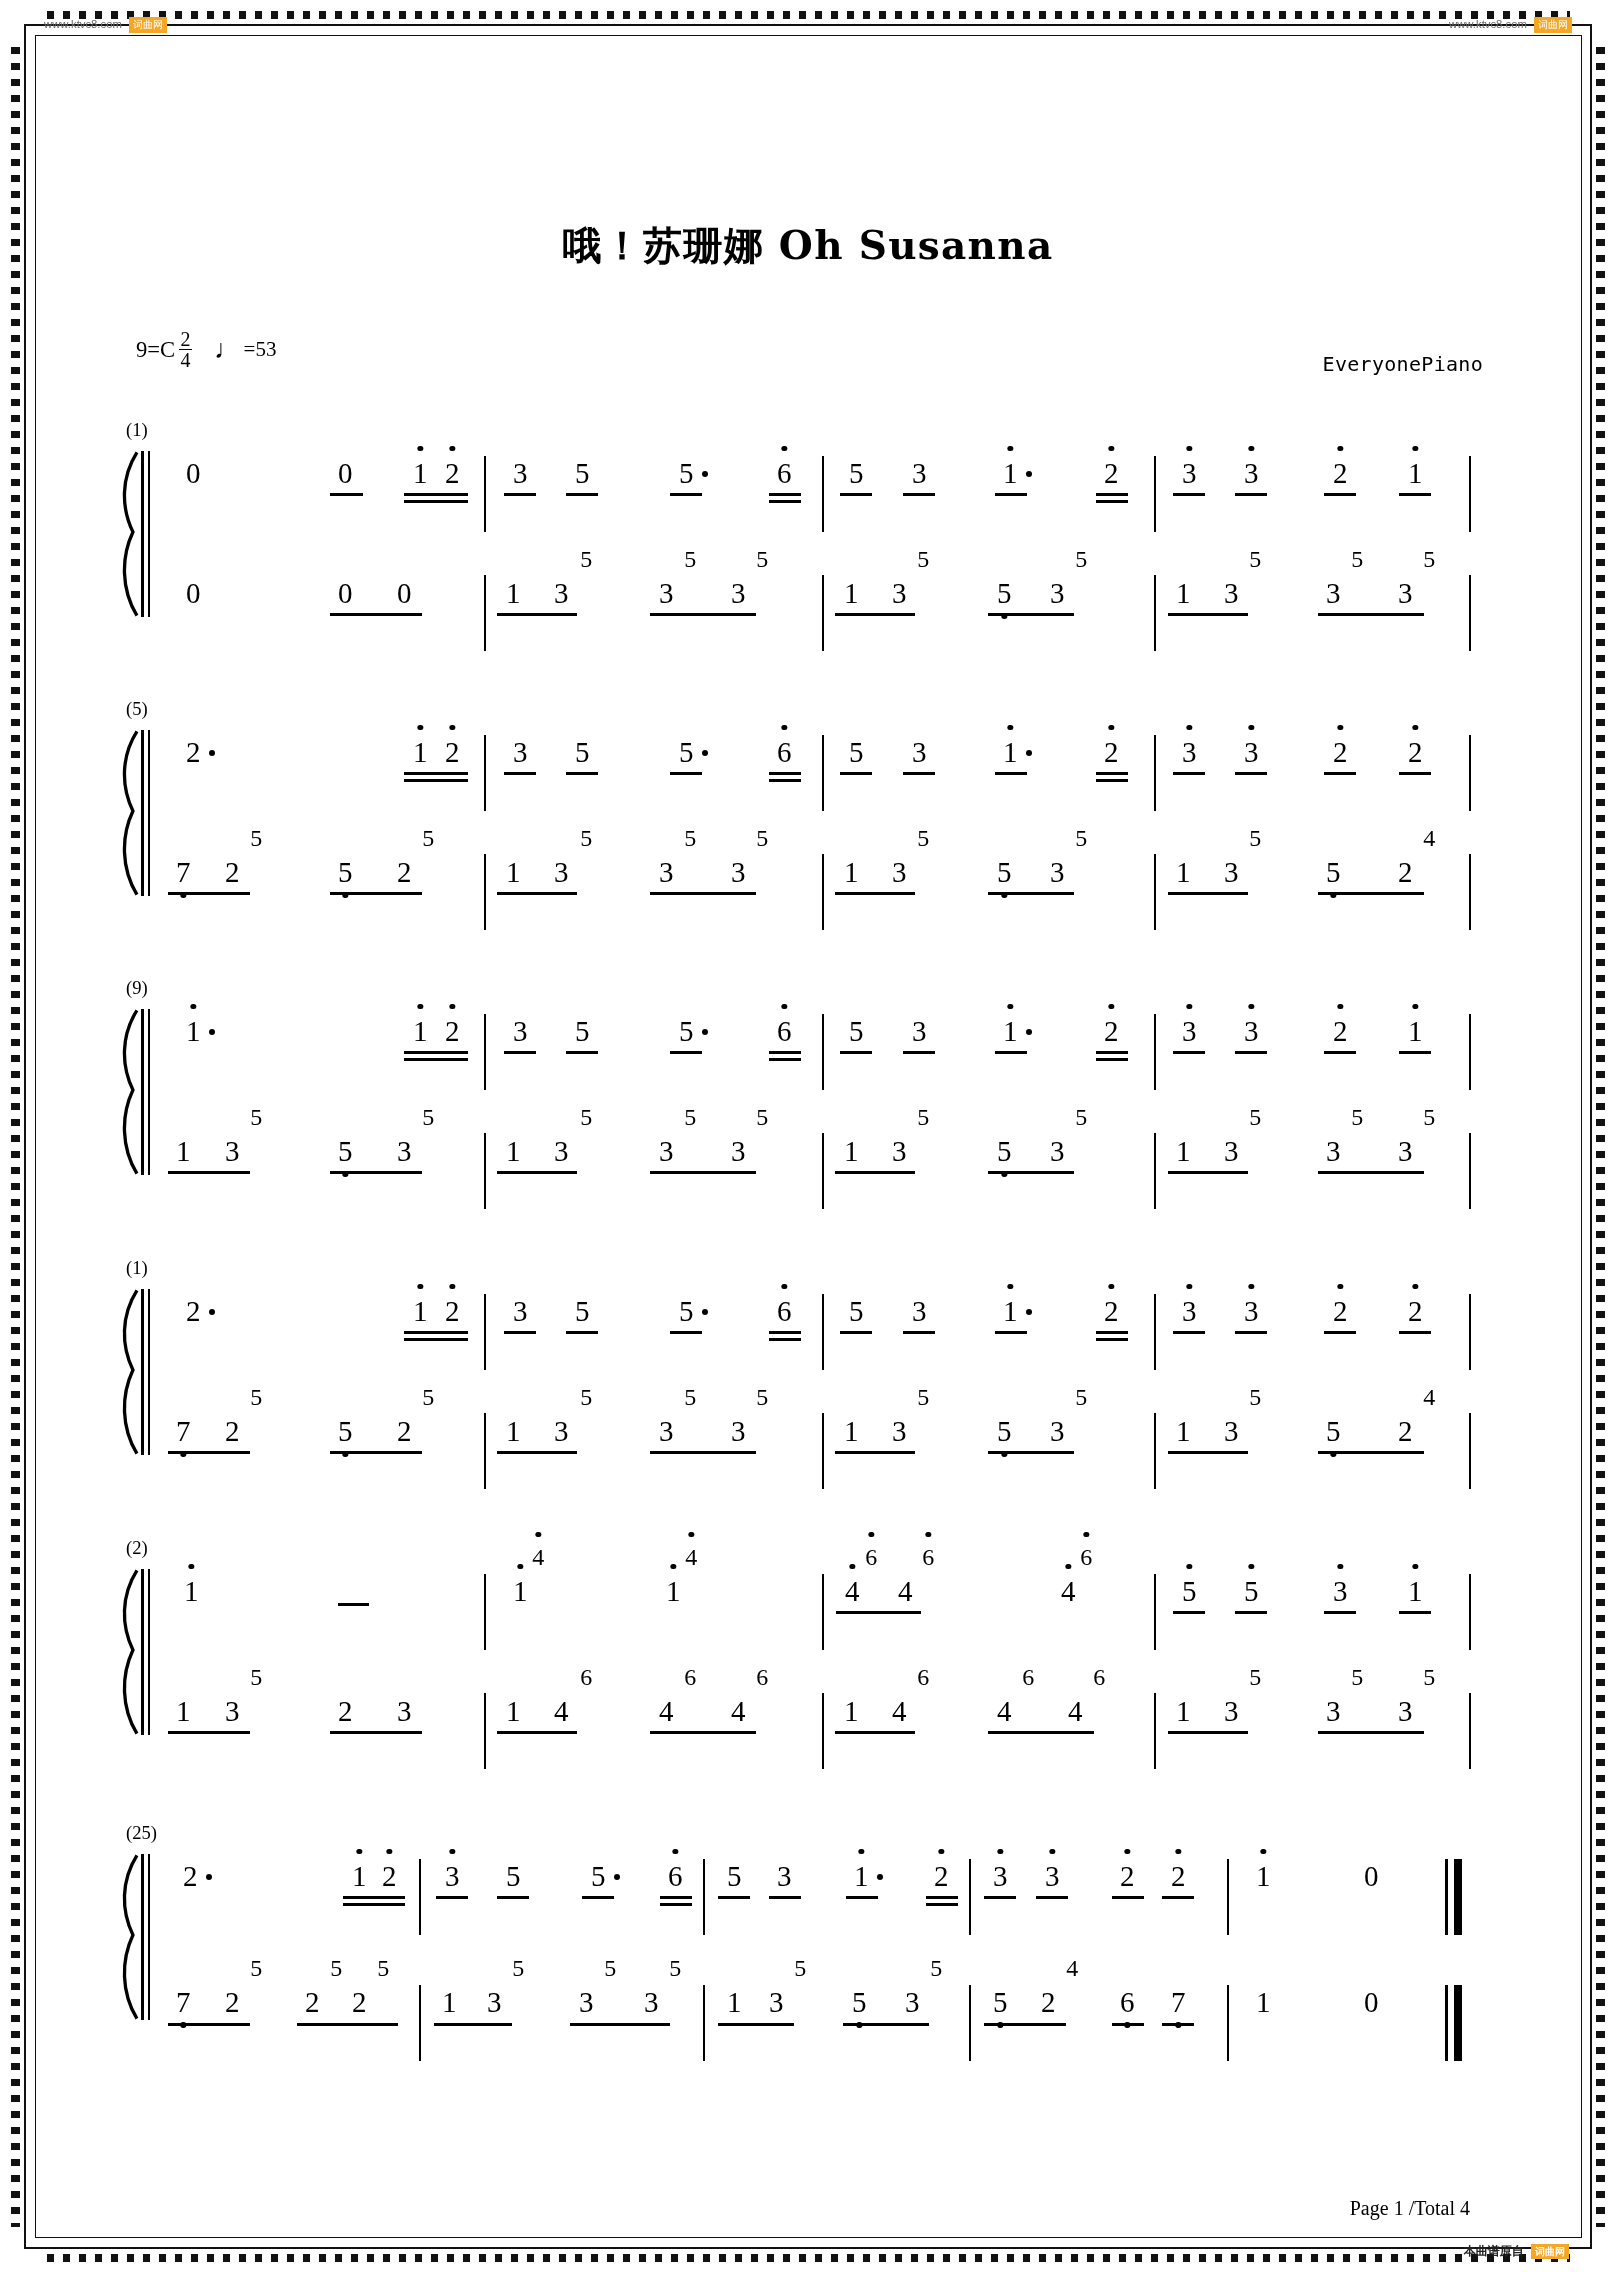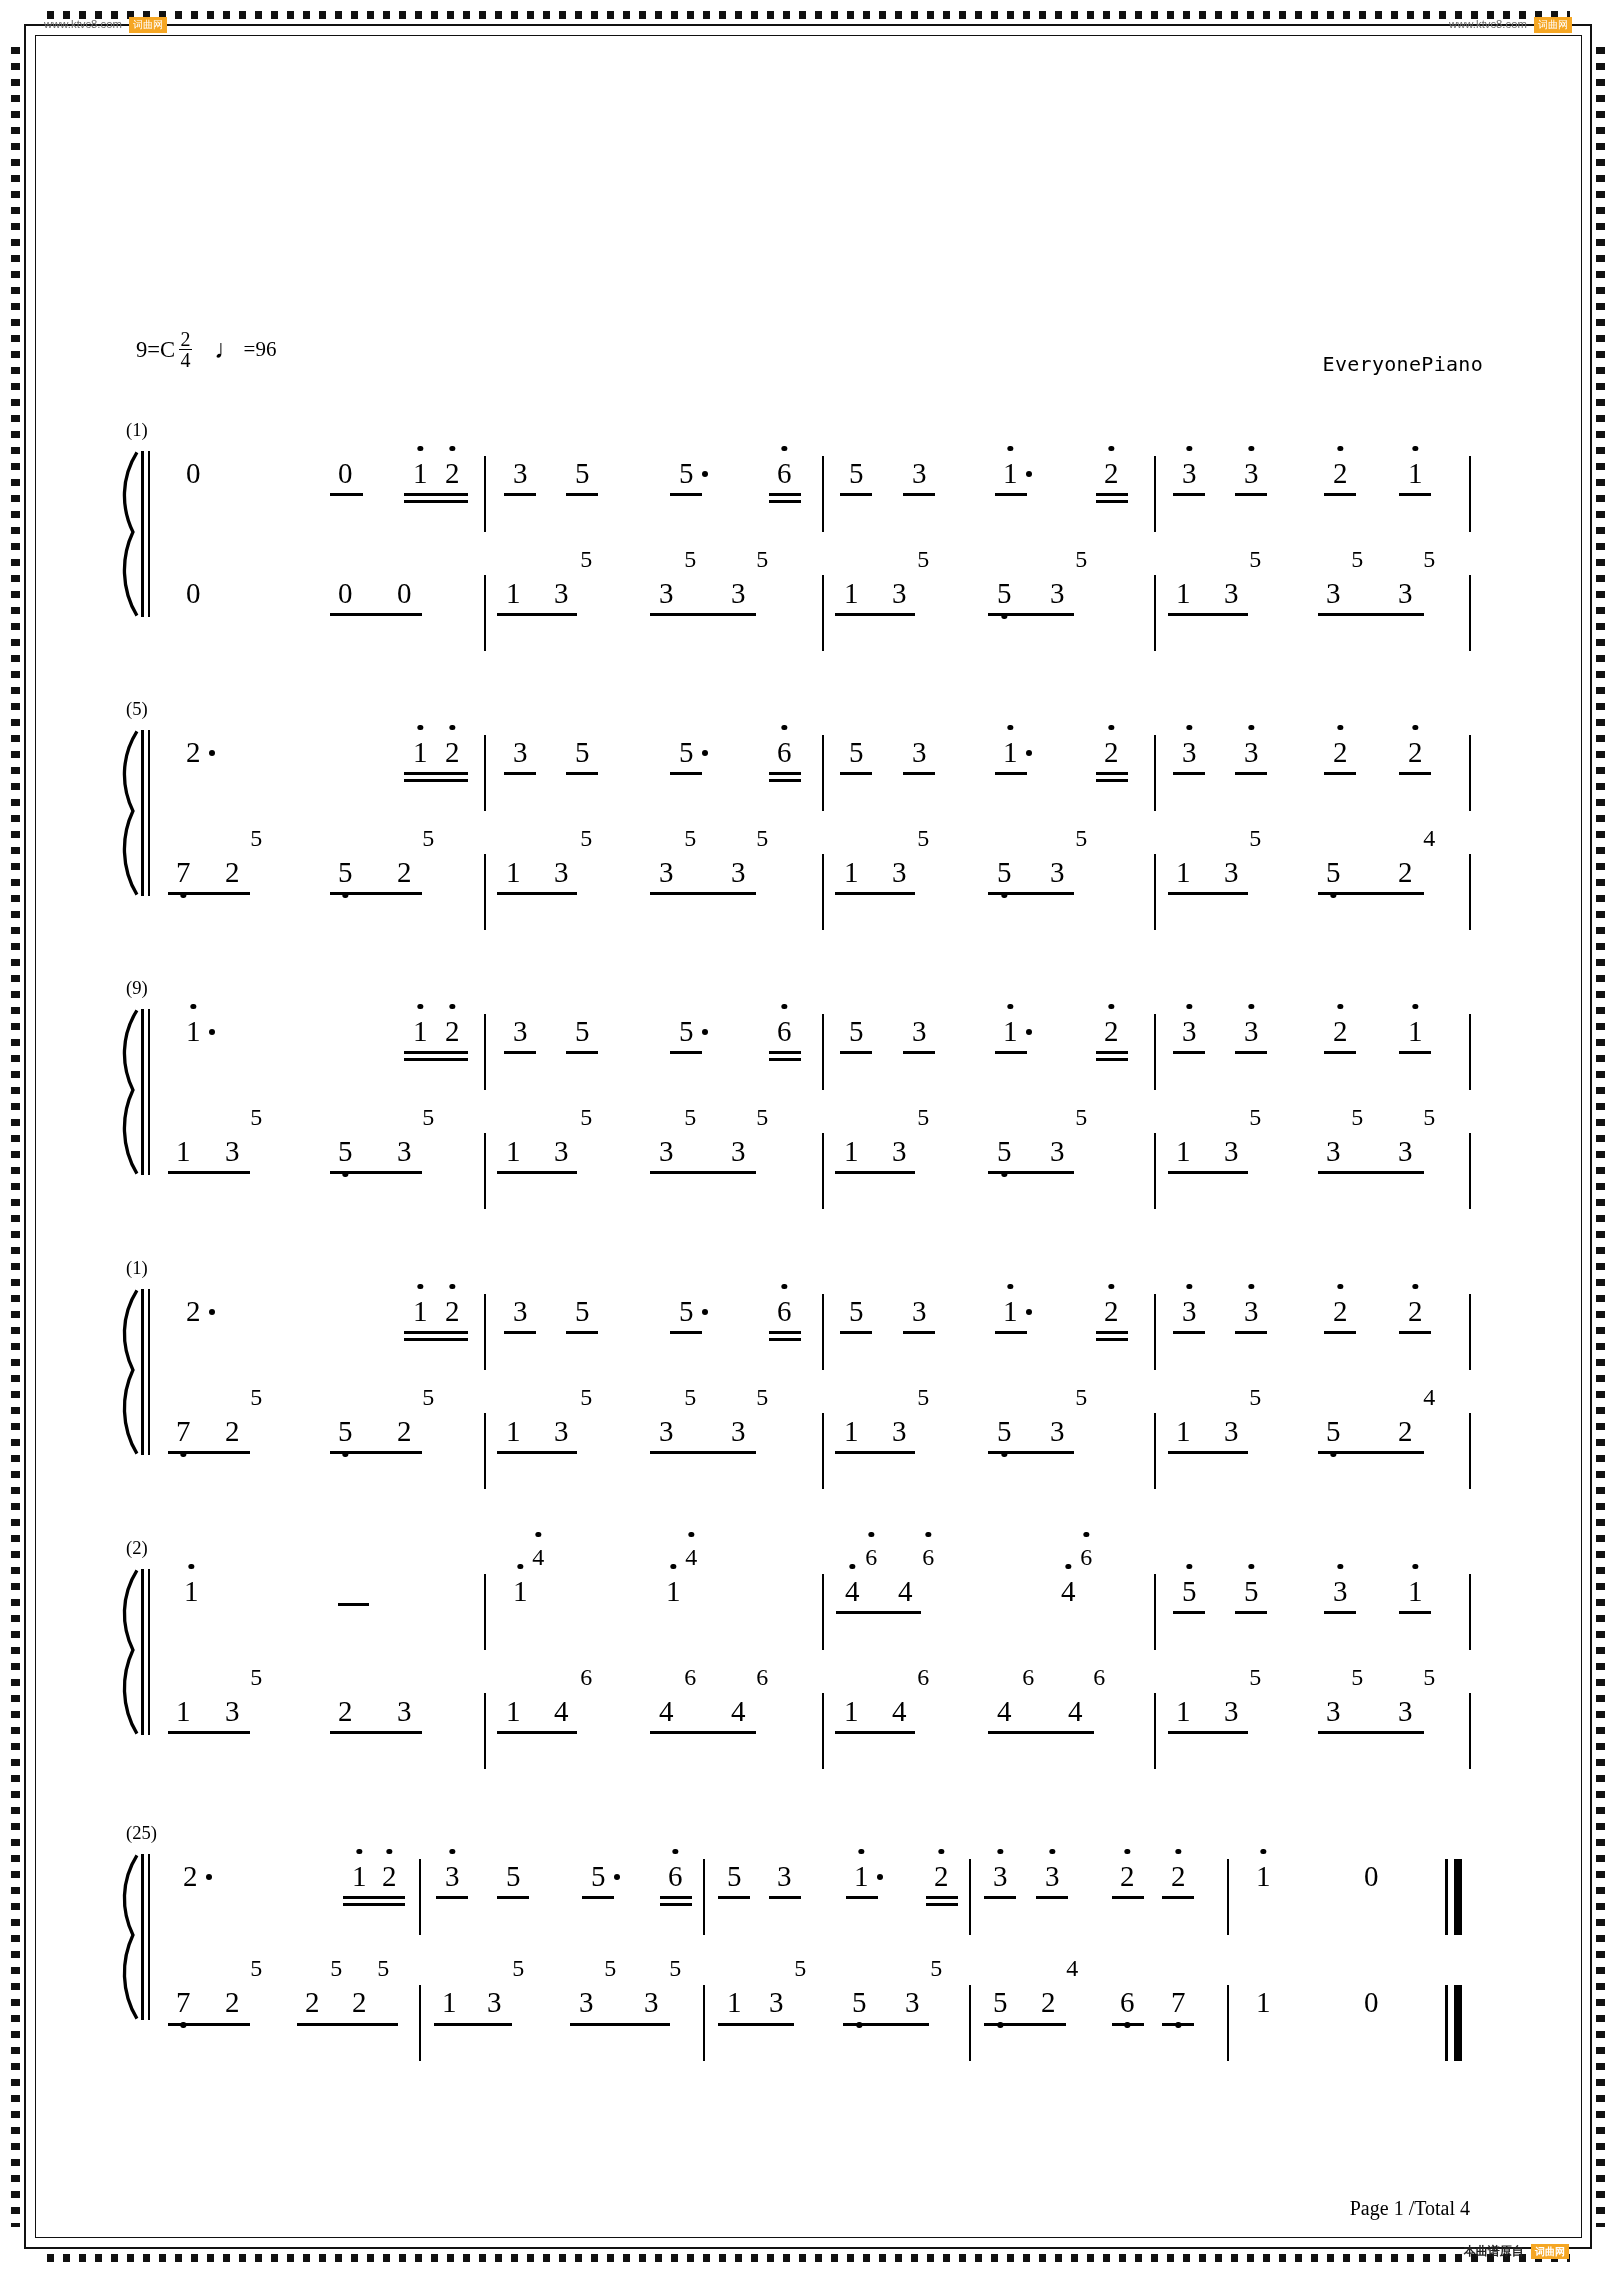--- a/index.html
+++ b/index.html
@@ -73,30 +73,31 @@
 
   <div class="wm wm-left">
     <span>www.ktvc8.com</span>
     <span class="wm-chip">词曲网</span>
   </div>
   <div class="wm wm-right">
     <span>www.ktvc8.com</span>
     <span class="wm-chip">词曲网</span>
   </div>
 
+  <div class="title">哦！苏珊娜 Oh Susanna</div>
 
   <div class="keysig">
     <span>9=C</span>
     <span class="frac">
       <span class="num">2</span>
       <span class="den">4</span>
     </span>
     <span class="tempo">
       <span class="qnote">♩</span>
-      <span>=96</span>
+      <span>=53</span>
     </span>
   </div>
 
   <div class="credit">EveryonePiano</div>
   <div class="pagefoot">Page 1 /Total 4</div>
   <div class="footer-note">
     <span>本曲谱原自</span>
     <span class="wm-chip">词曲网</span>
   </div>
 

